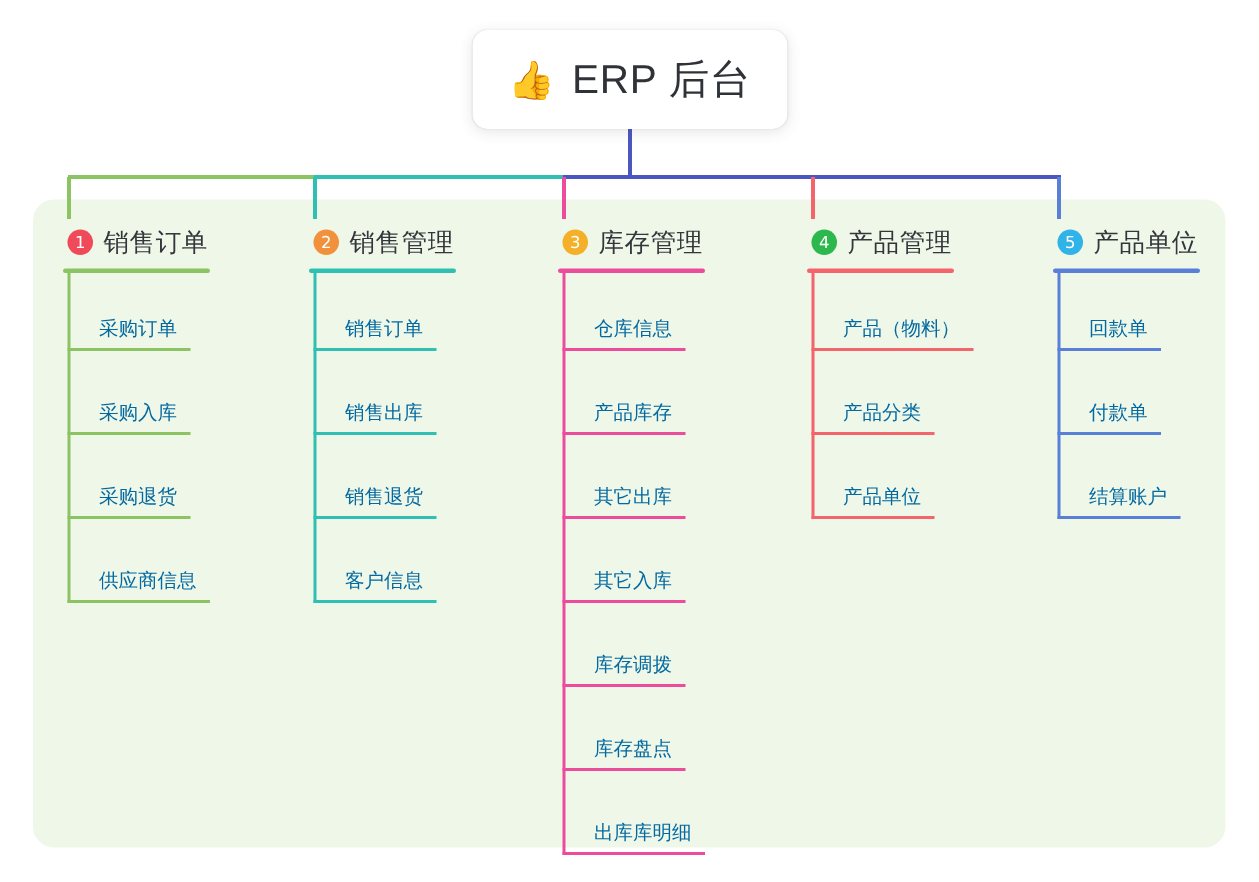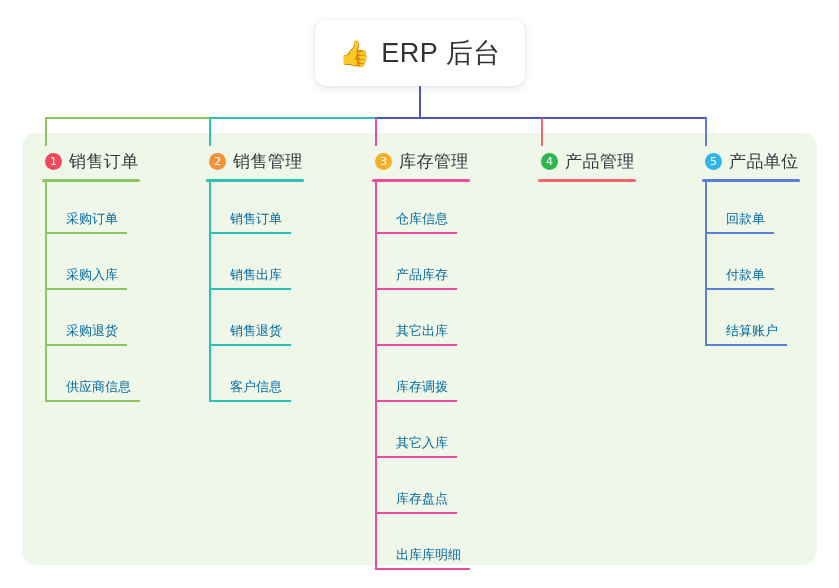--- a/index.html
+++ b/index.html
@@ -232,43 +232,58 @@
           </div>
           <div class="item">
             <span class="item-label">产品库存</span>
             <div class="item-rule" style="background: rgb(236, 76, 155); width: 82px;"></div>
           </div>
           <div class="item">
             <span class="item-label">其它出库</span>
             <div class="item-rule" style="background: rgb(236, 76, 155); width: 82px;"></div>
           </div>
           <div class="item">
+            <span class="item-label">其它入库</span>
+            <div class="item-rule" style="background: rgb(236, 76, 155); width: 82px;"></div>
+          </div>
+          <div class="item">
             <span class="item-label">库存调拨</span>
-            <div class="item-rule" style="background: rgb(236, 76, 155); width: 82px;"></div>
-          </div>
-          <div class="item">
-            <span class="item-label">其它入库</span>
             <div class="item-rule" style="background: rgb(236, 76, 155); width: 82px;"></div>
           </div>
           <div class="item">
             <span class="item-label">库存盘点</span>
             <div class="item-rule" style="background: rgb(236, 76, 155); width: 82px;"></div>
           </div>
           <div class="item">
             <span class="item-label">出库库明细</span>
             <div class="item-rule" style="background: rgb(236, 76, 155); width: 95px;"></div>
           </div>
         </div>
       </div>
       <div class="col" style="left: 538px; top: 148px;">
         <div class="col-head">
           <span class="badge" style="background: rgb(45, 184, 77);">4</span>
           <span class="col-title">产品管理</span>
         </div>
         <div class="head-rule" style="background: rgb(243, 101, 107); width: 98px;"></div>
+        <div class="items">
+          <div class="spine" style="background: rgb(243, 101, 107); height: 164px;"></div>
+          <div class="item">
+            <span class="item-label">产品（物料）</span>
+            <div class="item-rule" style="background: rgb(243, 101, 107); width: 108px;"></div>
+          </div>
+          <div class="item">
+            <span class="item-label">产品分类</span>
+            <div class="item-rule" style="background: rgb(243, 101, 107); width: 82px;"></div>
+          </div>
+          <div class="item">
+            <span class="item-label">产品单位</span>
+            <div class="item-rule" style="background: rgb(243, 101, 107); width: 82px;"></div>
+          </div>
+        </div>
       </div>
       <div class="col" style="left: 702px; top: 148px;">
         <div class="col-head">
           <span class="badge" style="background: rgb(47, 179, 232);">5</span>
           <span class="col-title">产品单位</span>
         </div>
         <div class="head-rule" style="background: rgb(90, 127, 214); width: 98px;"></div>
         <div class="items">
           <div class="spine" style="background: rgb(90, 127, 214); height: 164px;"></div>
           <div class="item">

